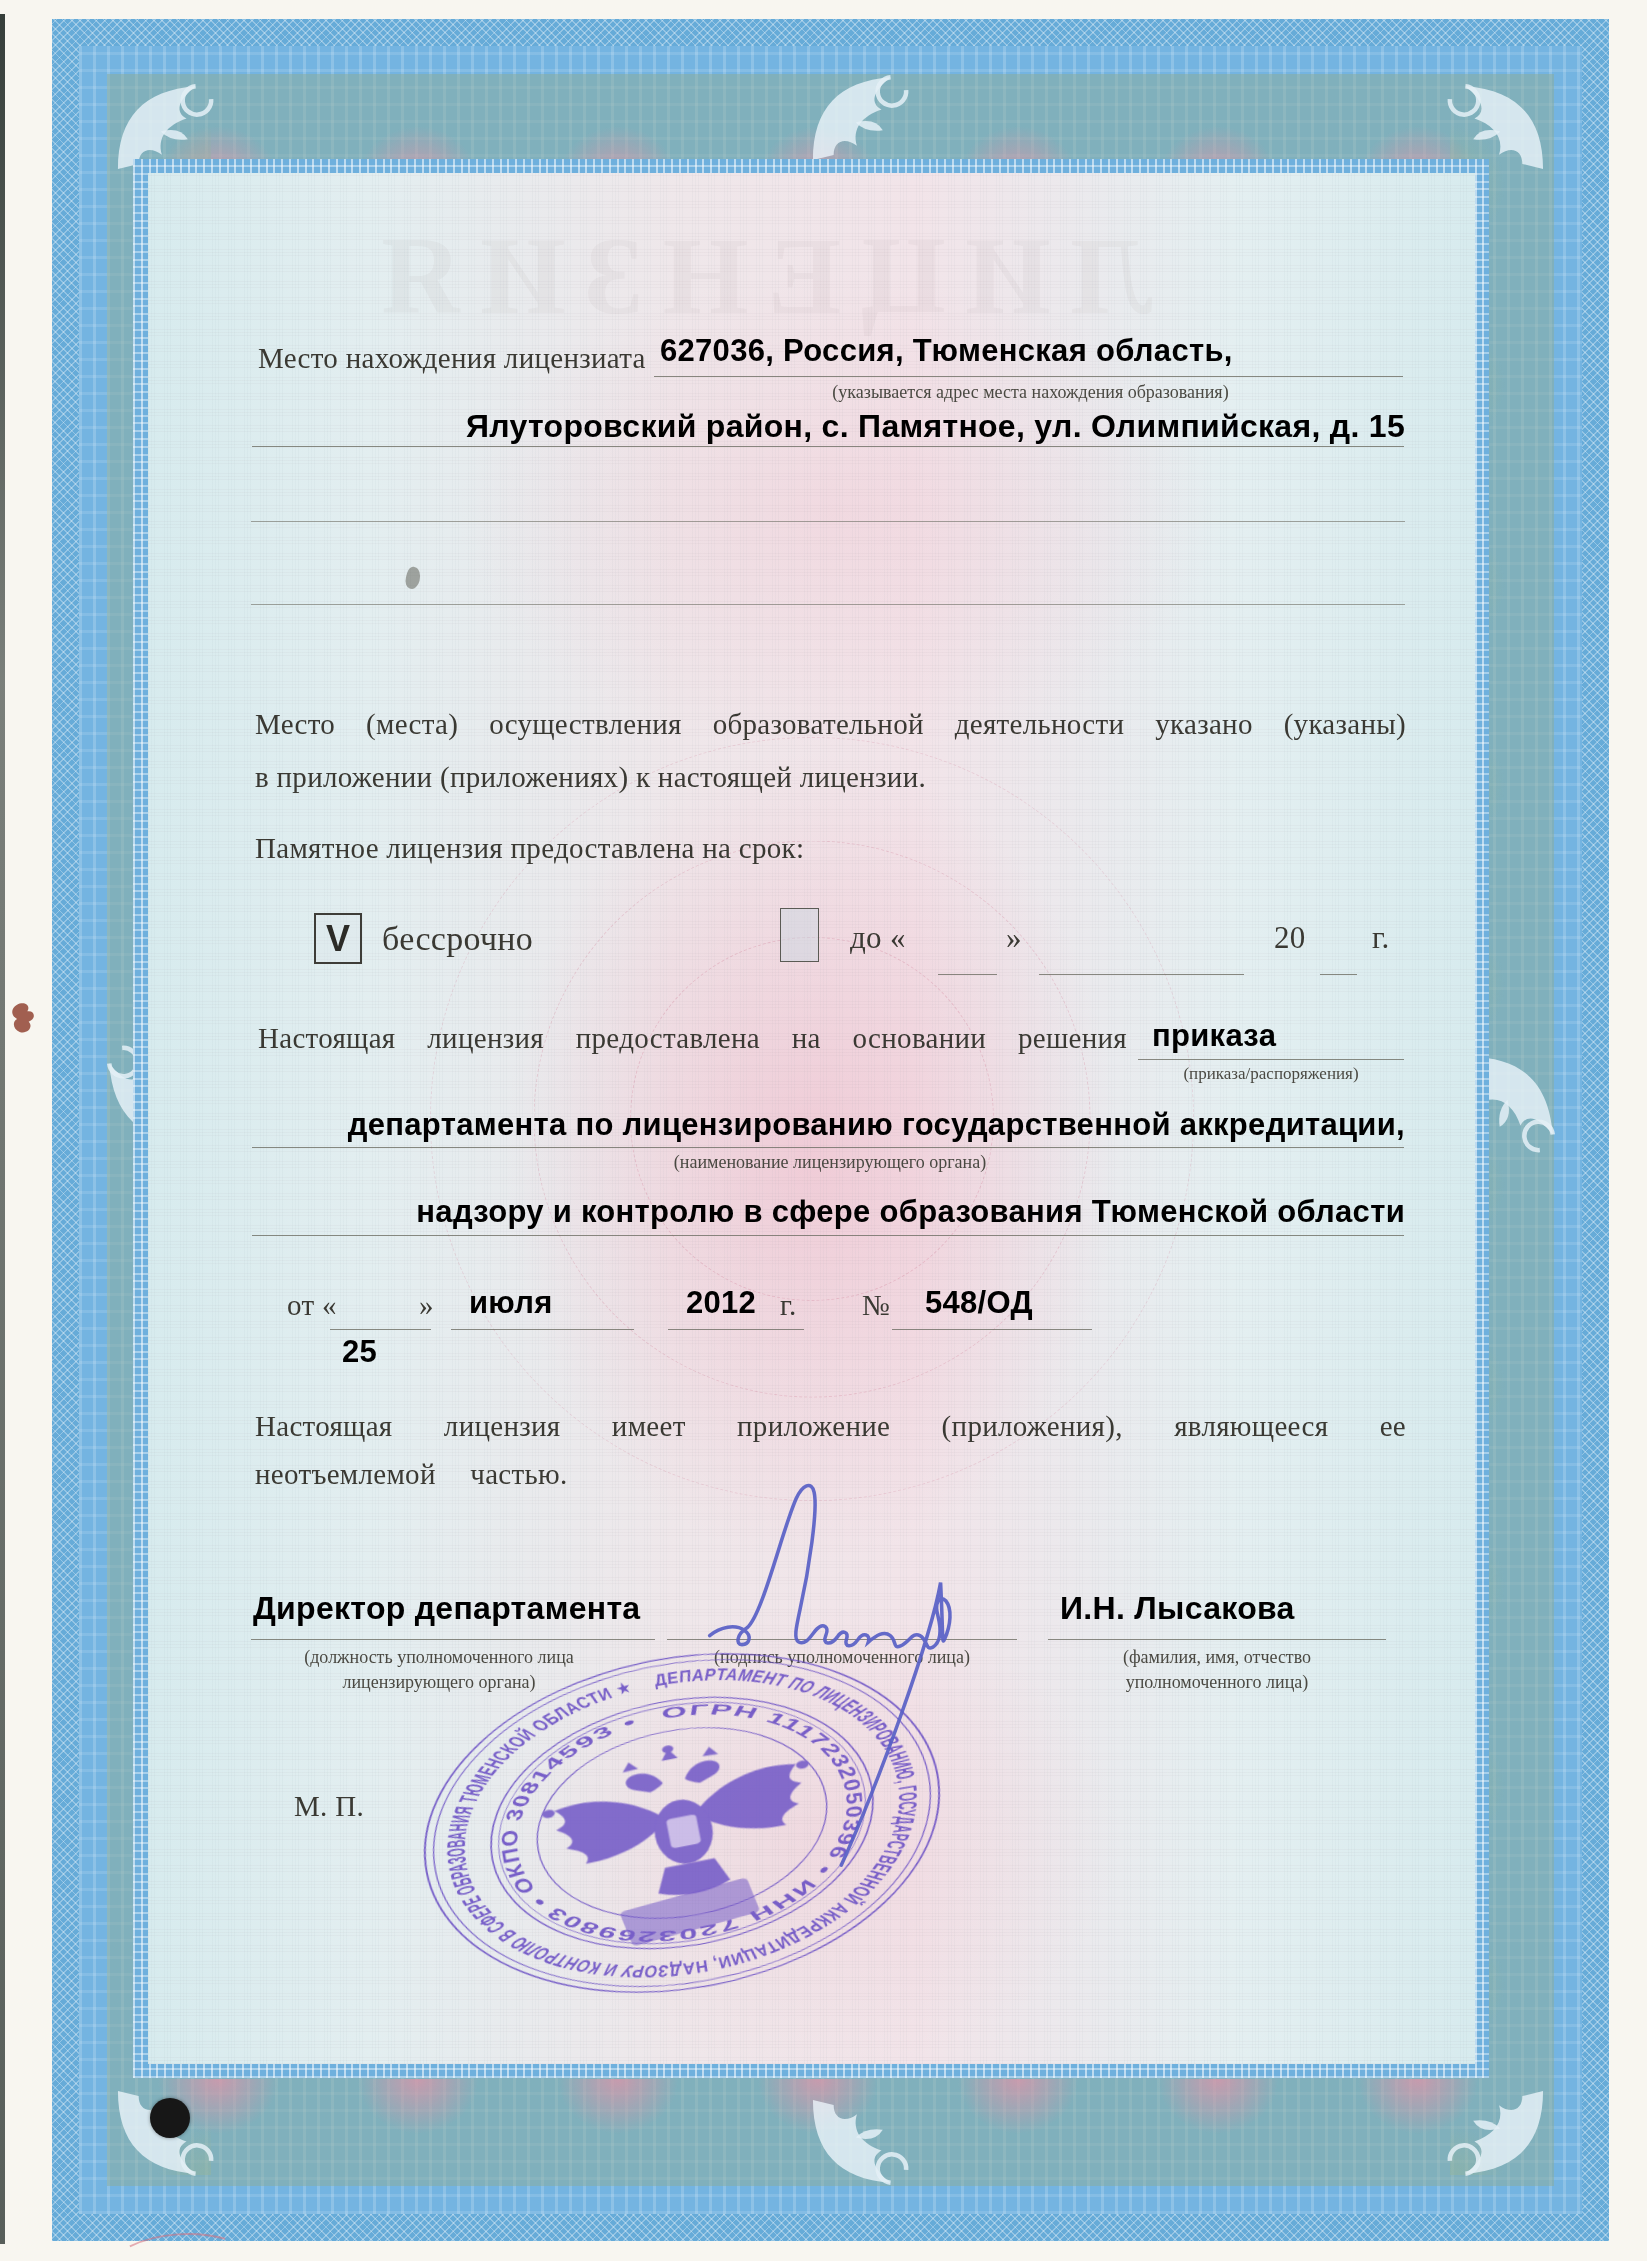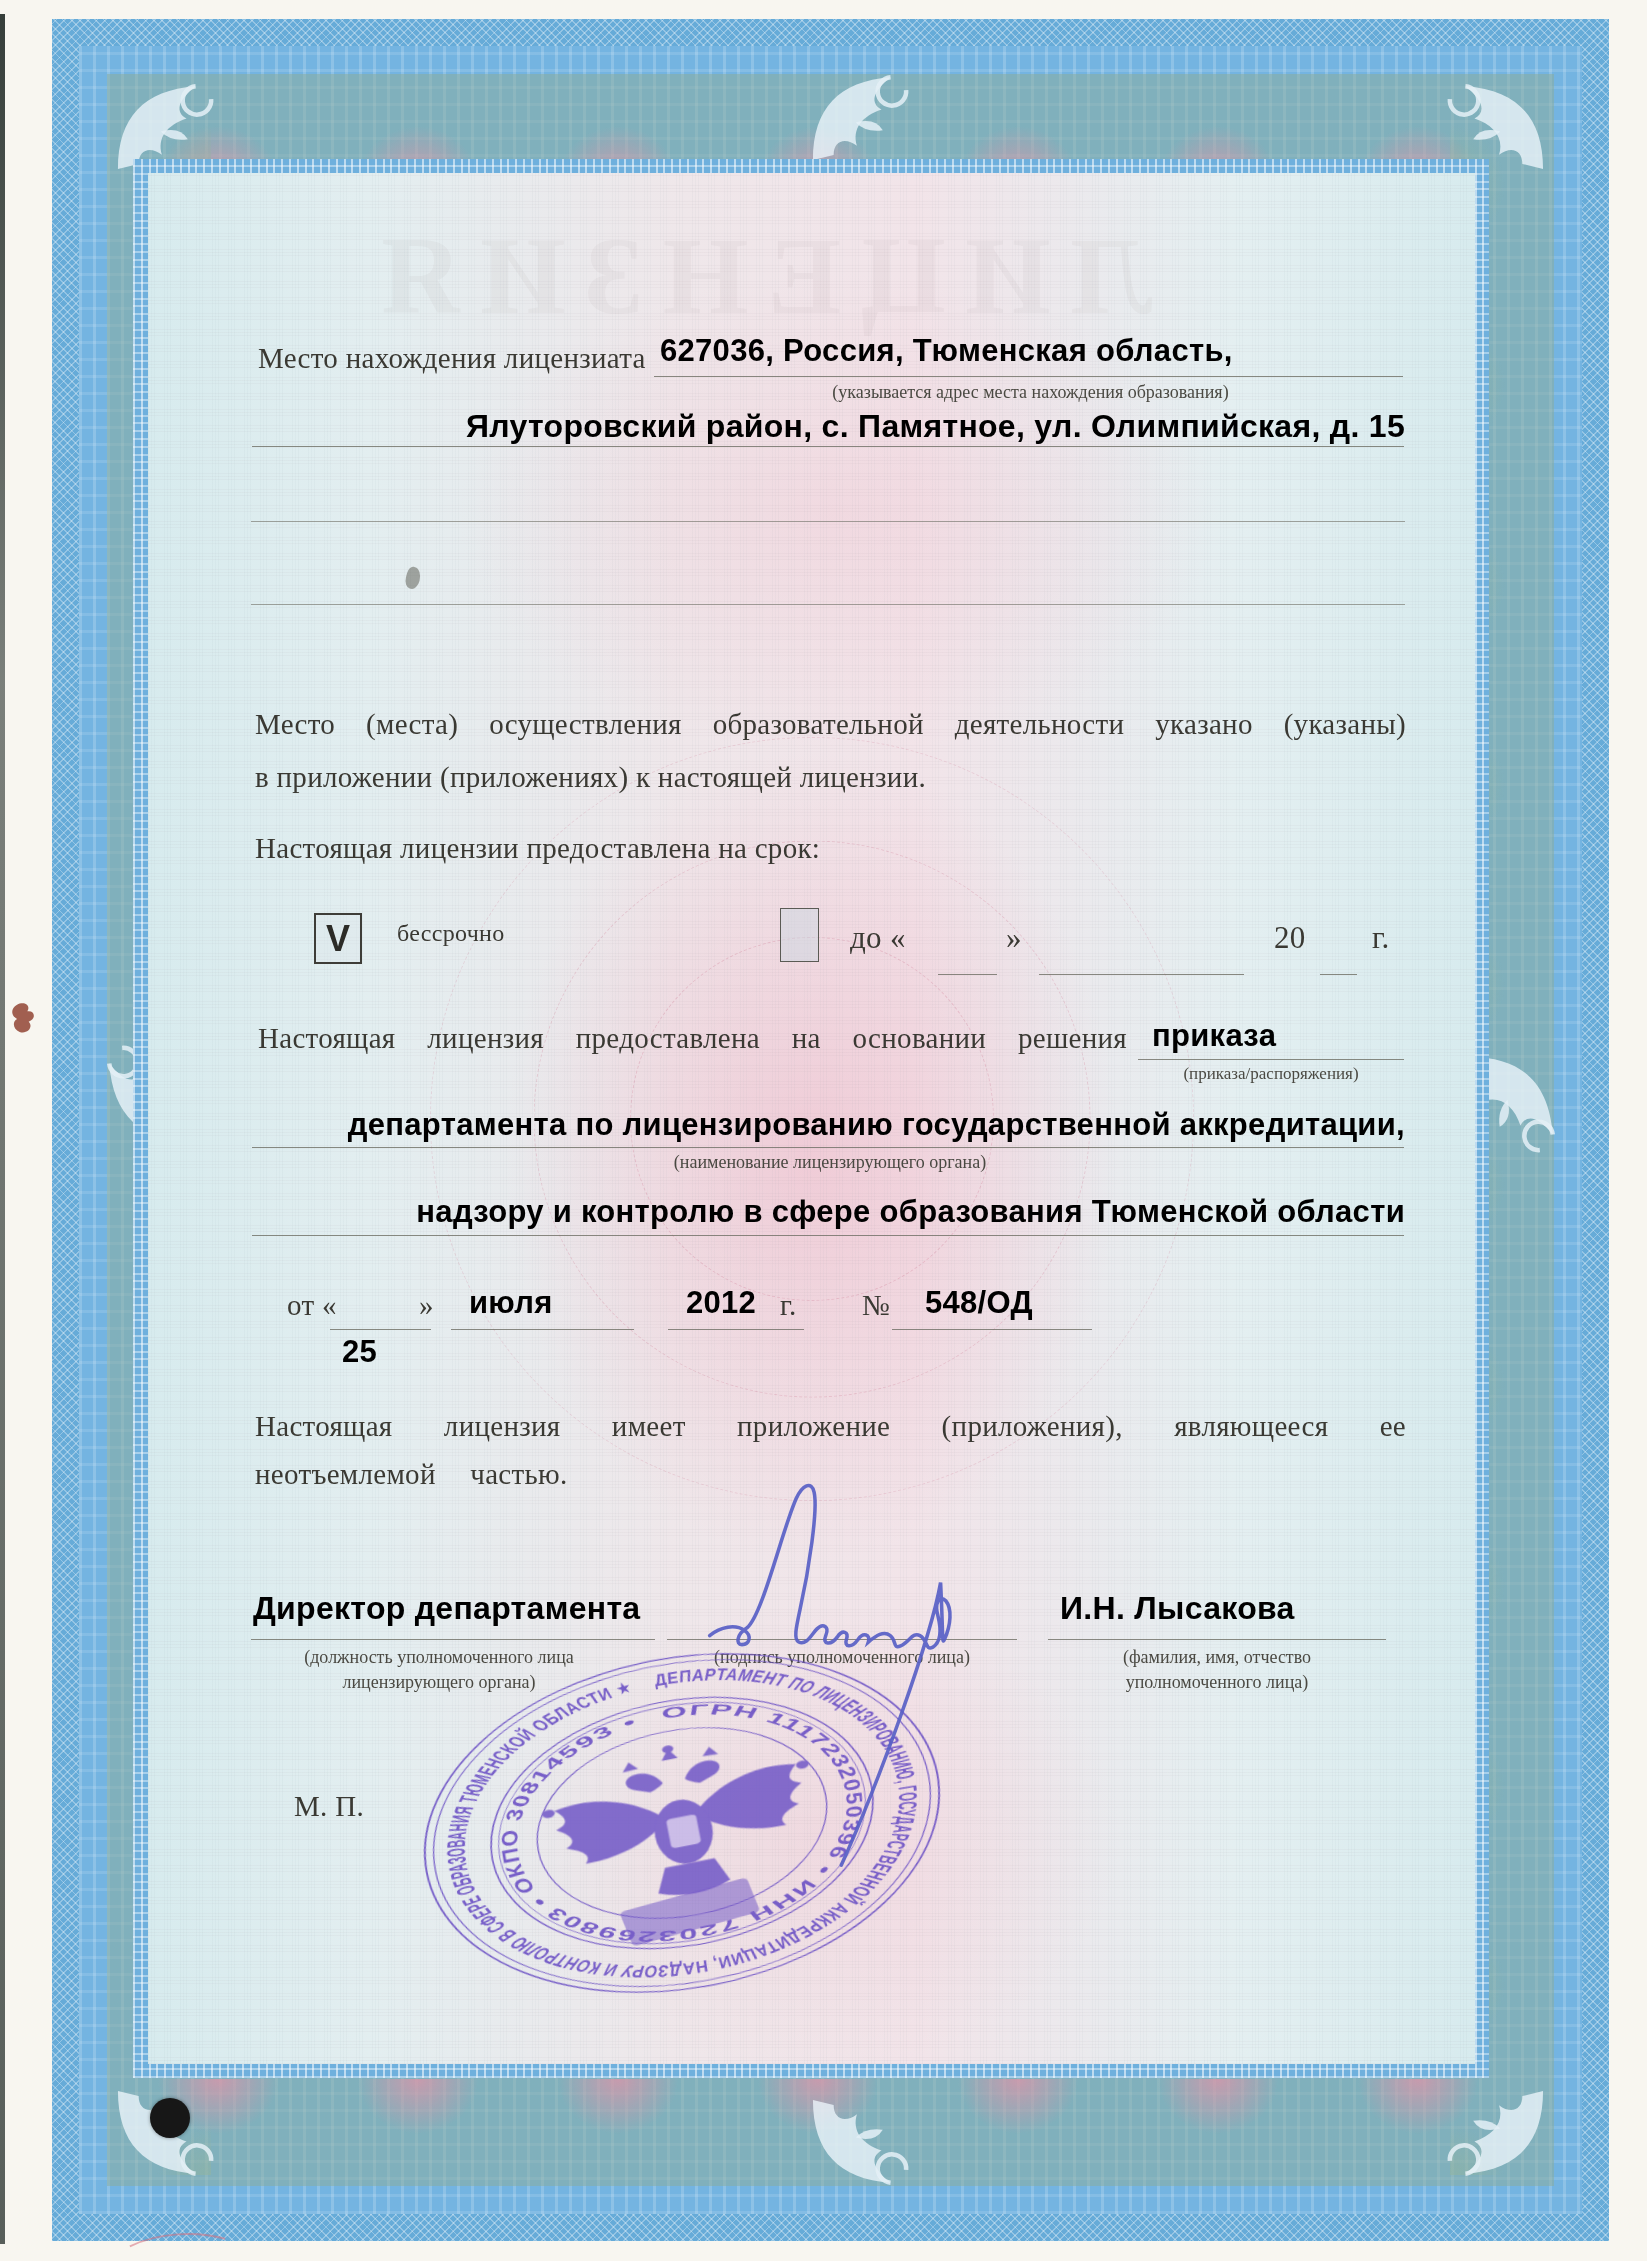--- a/index.html
+++ b/index.html
@@ -122,26 +122,26 @@
   <div class="b ctr" style="left:255px;top:408px;width:1150px;font-size:32px;">Ялуторовский район, с. Памятное, ул. Олимпийская, д. 15</div>
   <div class="ul" style="left:252px;top:446px;width:1152px;"></div>
 
   <div class="ruled" style="left:251px;top:521px;width:1154px;"></div>
   <div class="ruled" style="left:251px;top:604px;width:1154px;"></div>
   <div style="position:absolute;left:406px;top:567px;width:14px;height:22px;border-radius:40% 60% 50% 50%;background:rgba(70,70,60,.45);transform:rotate(14deg);"></div>
 
   <div class="t" style="left:255px;top:761px;">в приложении (приложениях) к настоящей лицензии.</div>
   <div class="t just" style="left:255px;top:708px;width:1151px;">Место (места) осуществления образовательной деятельности указано (указаны)</div>
 
-  <div class="t" style="left:255px;top:832px;">Настоящая лицензии предоставлена на срок:</div>
+  <div class="t" style="left:255px;top:832px;">Памятное лицензия предоставлена на срок:</div>
 
   <div class="chk" style="left:314px;top:913px;width:44px;height:47px;border:2.6px solid #3e3d38;background:rgba(222,230,236,.35);">
     <span>V</span>
   </div>
-  <div class="t" style="left:397px;top:920px;font-size:24px;">бессрочно</div>
+  <div class="t" style="left:382px;top:920px;font-size:34px;">бессрочно</div>
 
   <div class="chk" style="left:780px;top:908px;width:37px;height:52px;border:1.9px solid #5a5a54;background:rgba(204,216,226,.5);"></div>
   <div class="t" style="left:850px;top:920px;font-size:31px;">до «</div>
   <div class="ul" style="left:938px;top:974px;width:59px;"></div>
   <div class="t" style="left:1006px;top:920px;font-size:31px;">»</div>
   <div class="ul" style="left:1039px;top:974px;width:205px;"></div>
   <div class="t" style="left:1274px;top:920px;font-size:31px;">20</div>
   <div class="ul" style="left:1320px;top:974px;width:37px;"></div>
   <div class="t" style="left:1372px;top:920px;font-size:31px;">г.</div>
 

